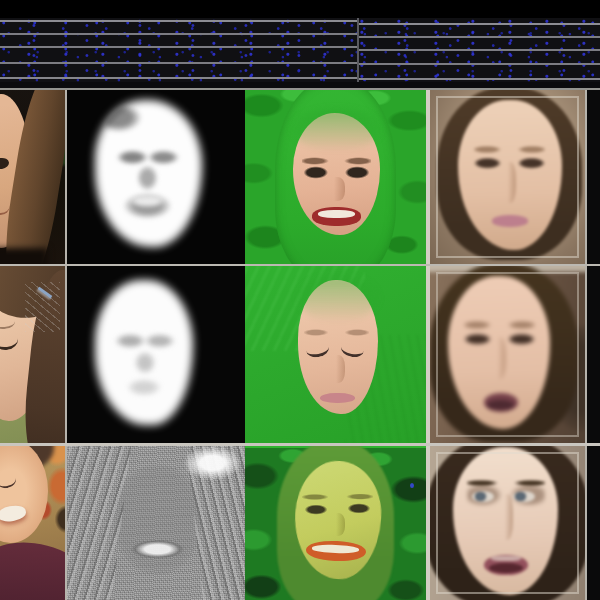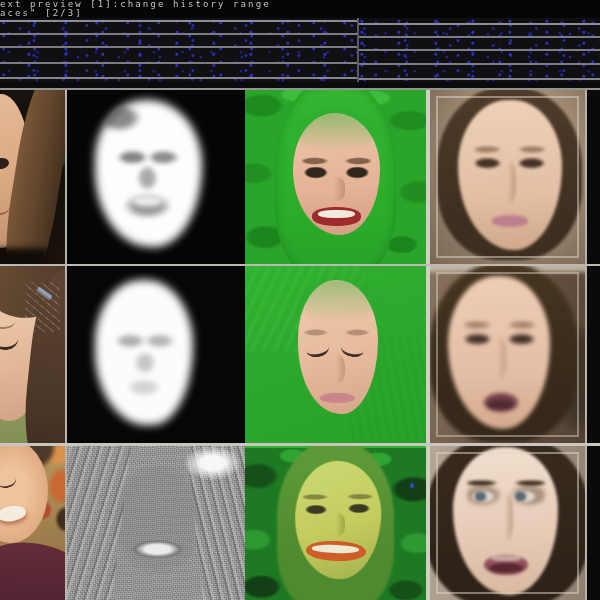--- a/index.html
+++ b/index.html
@@ -290,24 +290,20 @@
   .r3c4 .mouth{left:36%;top:69%;width:26%;height:12%;border-radius:48%;background:#93505c;}
   .r3c4 .mouth-in{left:39%;top:74%;width:20%;height:6%;border-radius:50%;background:#57272f;}
   .r3c4 .teethhint{left:40%;top:69.5%;width:18%;height:3%;border-radius:40%;background:#d9c6bd;opacity:.8;}
   .r3c4 .frame{inset:6px;border:2px solid rgba(224,218,206,.5);}
 </style>
 </head>
 <body>
 
 <div class="screen">
 
-  <div class="terminal">
-    <div class="tline tline1">ext preview [1]:change history range</div>
-    <div class="tline tline2">aces" [2/3]</div>
-  </div>
 
   <div class="strip">
     <div class="speckles"></div>
     <div class="strip-pane pane-left">
       <div class="sline sl1"></div>
       <div class="sline sl2"></div>
       <div class="sline sl3"></div>
       <div class="sline sl4"></div>
       <div class="sline sl5"></div>
     </div>

